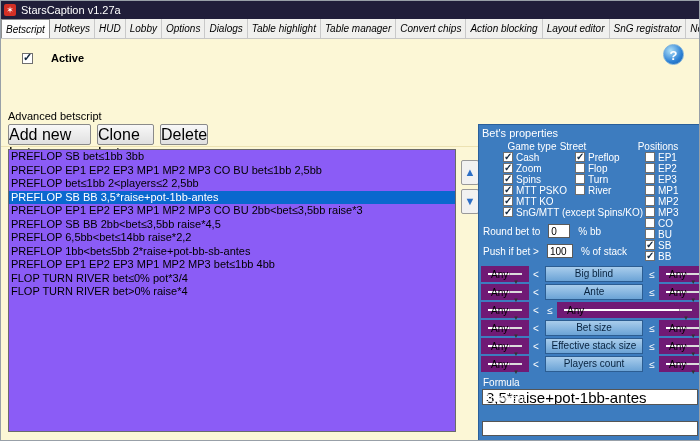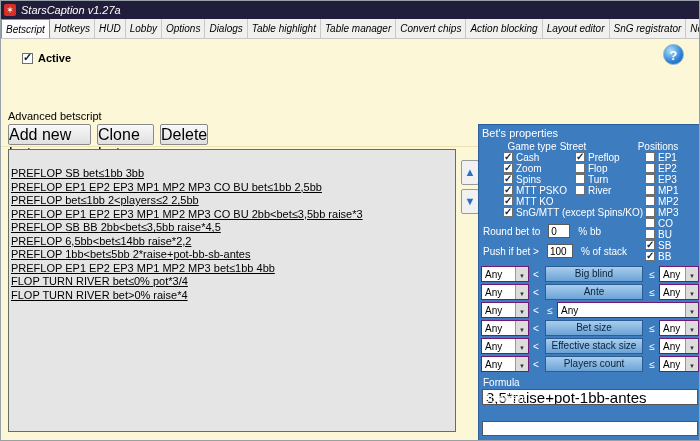--- a/index.html
+++ b/index.html
@@ -5,58 +5,58 @@
   html,body{margin:0;padding:0;}
   body{width:700px;height:441px;position:relative;overflow:hidden;
        font-family:"Liberation Sans",sans-serif;background:#fcf7d6;}
   .frame{position:absolute;inset:0;border:1px solid #98a0a8;pointer-events:none;box-sizing:border-box;z-index:50;}
 
   
   .titlebar{position:absolute;top:0;left:0;right:0;height:19px;background:#201e3a;
             display:flex;align-items:center;padding-left:4px;gap:5px;box-sizing:border-box;}
   .logo{width:12px;height:12px;background:#d43025;color:#fff;font-size:9px;line-height:12px;
         text-align:center;border-radius:2px;flex:0 0 auto;}
-  .title-text{color:#fff;font-size:11px;font-style:italic;}
+  .title-text{color:#fff;font-size:11px;}
 
   
   .tabbar{position:absolute;top:19px;left:0;right:0;height:20px;background:#f0f0ee;
           border-bottom:1px solid #c6c6c6;display:flex;align-items:stretch;padding-left:1px;
           box-sizing:border-box;white-space:nowrap;overflow:hidden;}
   .tab{font-size:10px;padding:4px 4px 3px;border-right:1px solid #c9c9c9;color:#000;
        background:#f0f0ee;box-sizing:border-box;font-style:italic;}
   .tab.active{background:#fdfdfd;border:1px solid #8e8e8e;border-bottom:none;}
 
   
   .content{position:absolute;top:39px;left:0;right:0;bottom:0;background:#fcf7d6;}
   .divider{position:absolute;left:0;right:0;top:107px;border-top:1px solid #ece2b2;}
 
-  .active-row{position:absolute;left:22px;top:52px;display:flex;gap:5px;align-items:flex-end;
+  .active-row{position:absolute;left:22px;top:52px;display:flex;gap:18px;align-items:flex-end;
               font-size:11px;font-weight:bold;color:#000;}
   .cb{width:11px;height:11px;background:#fff;border:1px solid #6f6f6f;position:relative;
       display:inline-block;box-sizing:border-box;flex:0 0 auto;}
   .cb.checked::after{content:"\2713";position:absolute;left:0px;top:-3px;font-size:11px;
       color:#10253c;font-weight:bold;}
 
   .help{position:absolute;left:663px;top:44px;width:21px;height:21px;border-radius:50%;
         background:radial-gradient(circle at 35% 30%, #aee0f8, #2a7fd4 62%, #1b5ca5);
         color:#fff;font-weight:bold;font-size:13px;text-align:center;line-height:21px;
         border:1px solid #79b0dd;box-sizing:border-box;}
 
   .section-label{position:absolute;left:8px;top:110px;font-size:11px;color:#000;}
 
   .btn{position:absolute;top:124px;height:21px;background:linear-gradient(#f8f8f8,#e0e0e0);
        border:1px solid #8a8a8a;font-size:16px;text-align:left;line-height:19px;
        box-sizing:border-box;border-radius:2px;color:#000;}
   .btn-add{left:8px;width:83px;}
   .btn-clone{left:97px;width:57px;}
   .btn-delete{left:160px;width:48px;}
 
-  .listbox{position:absolute;left:8px;top:149px;width:448px;height:283px;background:#e5e5e5;
+  .listbox{position:absolute;left:8px;top:149px;width:448px;height:283px;background:#8b5cf6;
            border:1px solid #6a6a6a;box-sizing:border-box;overflow:hidden;font-size:11px;
-           padding-top:17px;text-decoration:underline;}
+           padding-top:0;}
   .list-item{height:13.5px;line-height:13.5px;padding-left:2px;white-space:nowrap;color:#000;}
   .list-item.selected{background:#0a68ce;color:#fff;}
 
   .arrow-btn{position:absolute;left:461px;width:18px;height:25px;background:#f1f1f1;
              border:1px solid #999;border-radius:2px;color:#2d6fc6;font-size:11px;
              text-align:center;line-height:23px;box-sizing:border-box;}
   .arrow-up{top:160px;} .arrow-down{top:189px;}
 
   
   .panel{position:absolute;left:478px;top:124px;width:222px;height:317px;background:#3d7cbf;
@@ -74,21 +74,21 @@
   .panel .cb.checked::after{font-size:10px;top:-2px;left:0;}
 
   .inline-row{position:absolute;left:4px;display:flex;align-items:center;gap:8px;font-size:10px;}
   .row-round{top:99px;} .row-push{top:119px;}
   .small-input{width:22px;height:14px;font-size:10px;border:1px solid #5a5a5a;padding:0 2px;
                box-sizing:border-box;font-family:"Liberation Sans",sans-serif;}
   .row-push .small-input{width:26px;}
 
   .filters{position:absolute;left:2px;top:141px;width:218px;}
   .filter-row{display:flex;align-items:center;height:16px;margin-bottom:2px;}
-  .select{height:16px;background:#fff;border:1px solid #701a75;color:#000;display:flex;
+  .select{height:16px;background:#fff;border:7px solid #701a75;color:#000;display:flex;
           align-items:center;box-sizing:border-box;font-size:10px;}
   .sel-left{width:48px;flex:0 0 auto;}
   .sel-right{flex:1;}
   .select .txt{flex:1;padding-left:3px;overflow:hidden;}
   .caret{width:12px;height:100%;background:#dcdcdc;border-left:1px solid #9a9a9a;
          text-align:center;line-height:15px;flex:0 0 auto;}
   .caret::after{content:"\25BC";font-size:6px;color:#333;}
   .op{width:14px;text-align:center;color:#fff;font-size:10px;flex:0 0 auto;}
   .mid{height:16px;width:98px;margin:0 2px;background:linear-gradient(#a9cdec,#6ba3d6);
        border:1px solid #2c5d92;color:#07223e;text-align:center;line-height:14px;
@@ -159,20 +159,21 @@
 <div class="btn btn-delete">Delete</div>
 
 <div class="listbox">
 
     <div class="list-item">PREFLOP SB bet≤1bb 3bb</div>
 
     <div class="list-item">PREFLOP EP1 EP2 EP3 MP1 MP2 MP3 CO BU bet≤1bb 2,5bb</div>
 
     <div class="list-item">PREFLOP bet≤1bb 2&lt;players≤2 2,5bb</div>
 
+    <div class="list-item selected">PREFLOP SB BB 3,5*raise+pot-1bb-antes</div>
 
     <div class="list-item">PREFLOP EP1 EP2 EP3 MP1 MP2 MP3 CO BU 2bb&lt;bet≤3,5bb raise*3</div>
 
     <div class="list-item">PREFLOP SB BB 2bb&lt;bet≤3,5bb raise*4,5</div>
 
     <div class="list-item">PREFLOP 6,5bb&lt;bet≤14bb raise*2,2</div>
 
     <div class="list-item">PREFLOP 1bb&lt;bet≤5bb 2*raise+pot-bb-sb-antes</div>
 
 

